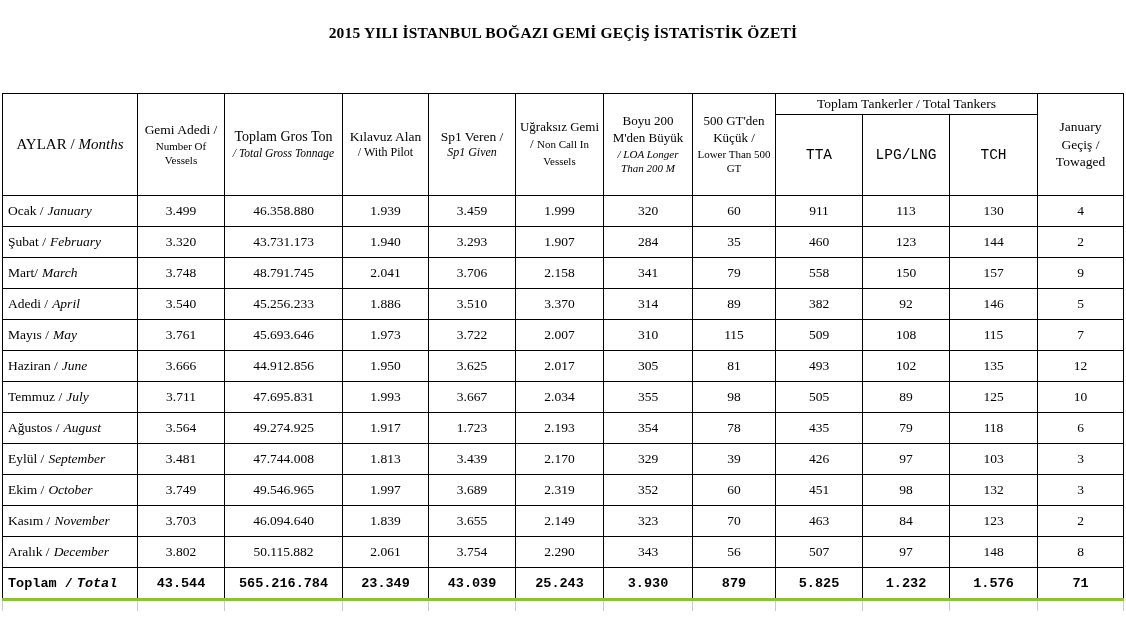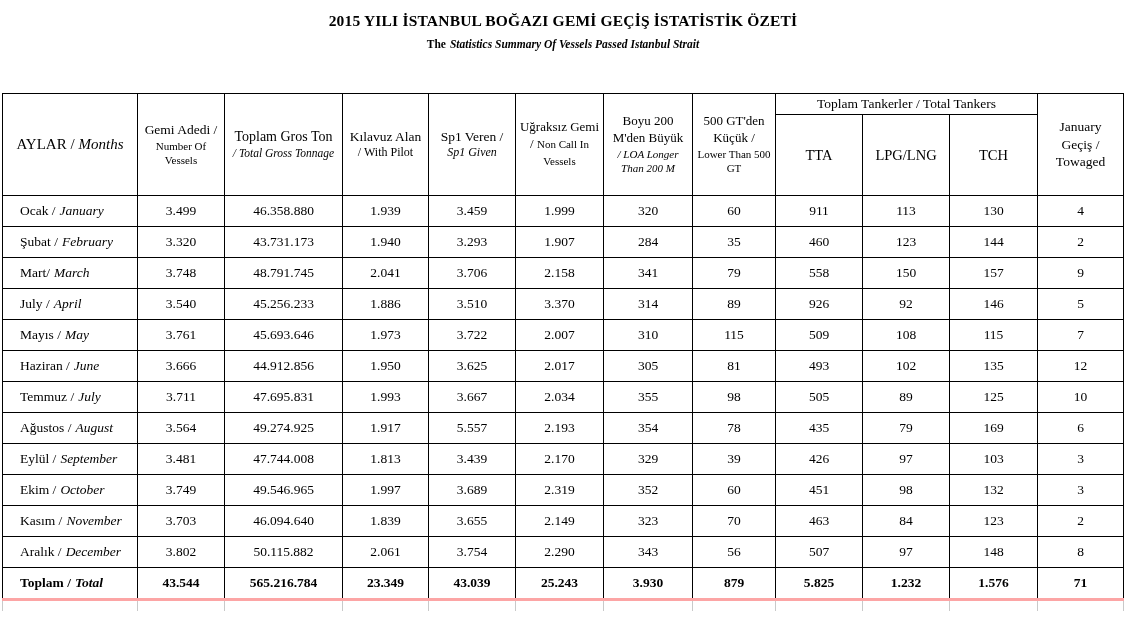--- a/index.html
+++ b/index.html
@@ -2,21 +2,21 @@
 <html><head>
 <meta charset="utf-8">
 <style>
   html, body { margin:0; padding:0; background:#fff; }
   .page {
     position:relative; width:1126px; height:630px; overflow:hidden;
     background:#fff; color:#000;
     font-family:"Liberation Serif", serif;
   }
   .title {
-    text-align:center; padding-top:12px;
+    text-align:center; padding-top:24px;
     font-size:15.5px; font-weight:bold; letter-spacing:0.2px;
   }
   .subtitle {
     text-align:center; margin-top:8px;
     font-size:11.5px; font-weight:bold;
   }
   .subtitle .rest { font-style:italic; margin-left:4px; }
 
   table.stats {
     position:absolute; left:2px; top:93px; width:1121px;
@@ -41,47 +41,46 @@
   .h-months .enm { margin-left:4px; }
   .h-vessels { font-size:13.5px; }
   .h-tonnage { font-size:14px; }
   .h-tonnage .h-sub { font-size:11.5px; }
   .h-pilot { font-size:13.5px; }
   .h-sp1 { font-size:13.5px; }
   .h-noncall { font-size:13px; }
   .h-loa { font-size:13px;font-family:Liberation Serif, serif; }
   .h-gt500 { font-size:13px; }
   .h-group { font-size:13.5px; }
-  .h-tanker { font-size:14.5px; }
+  .h-tanker { font-size:14.5px;font-family:Liberation Mono, monospace; }
   .h-towage { font-size:13.5px; padding:0 12px; }
 
   tr.data { height:31px; }
   td.num { font-size:13.5px; }
-  td.month { text-align:left; padding-left:17px; font-size:13.5px; }
+  td.month { text-align:left; padding-left:5px; font-size:13.5px; }
   td.month .mo-en { margin-left:4px; }
 
   tr.total-row { height:32px; }
-  tr.total-row td { font-weight:bold; border-bottom:3px solid #fca5a5; }
+  tr.total-row td { font-weight:bold; border-bottom:3px solid #84cc16;font-family:Liberation Mono, monospace; }
   tr.total-row td.month .mo-en { font-weight:bold; }
 
   tr.ghost { height:11px; }
   tr.ghost td {
     border:1px solid #c9c9c9;
     border-top:3px solid #000;
     border-bottom:none;
   }
 </style>
 </head>
 <body>
 
 <div class="page">
 
   <div class="title">2015 YILI İSTANBUL BOĞAZI GEMİ GEÇİŞ İSTATİSTİK ÖZETİ</div>
 
-  <div class="subtitle"><span>The</span><span class="rest">Statistics Summary Of Vessels Passed Istanbul Strait</span></div>
 
   <table class="stats">
     <colgroup>
       <col style="width:135px">
         <col style="width:87px">
         <col style="width:118px">
         <col style="width:86px">
       <col style="width:87px">
         <col style="width:88px">
         <col style="width:89px">
@@ -153,29 +152,29 @@
       <td class="num">3.706</td>
       <td class="num">2.158</td>
       <td class="num">341</td>
       <td class="num">79</td>
       <td class="num">558</td>
       <td class="num">150</td>
       <td class="num">157</td>
       <td class="num">9</td>
     </tr>
         <tr class="data">
-      <td class="month"><span>July /</span><span class="it mo-en">April</span></td>
+      <td class="month"><span>Adedi /</span><span class="it mo-en">April</span></td>
       <td class="num">3.540</td>
       <td class="num">45.256.233</td>
       <td class="num">1.886</td>
       <td class="num">3.510</td>
       <td class="num">3.370</td>
       <td class="num">314</td>
       <td class="num">89</td>
-      <td class="num">926</td>
+      <td class="num">382</td>
       <td class="num">92</td>
       <td class="num">146</td>
       <td class="num">5</td>
     </tr>
         <tr class="data">
       <td class="month"><span>Mayıs /</span><span class="it mo-en">May</span></td>
       <td class="num">3.761</td>
       <td class="num">45.693.646</td>
       <td class="num">1.973</td>
       <td class="num">3.722</td>
@@ -213,27 +212,27 @@
       <td class="num">505</td>
       <td class="num">89</td>
       <td class="num">125</td>
       <td class="num">10</td>
     </tr>
         <tr class="data">
       <td class="month"><span>Ağustos /</span><span class="it mo-en">August</span></td>
       <td class="num">3.564</td>
       <td class="num">49.274.925</td>
       <td class="num">1.917</td>
-      <td class="num">5.557</td>
+      <td class="num">1.723</td>
       <td class="num">2.193</td>
       <td class="num">354</td>
       <td class="num">78</td>
       <td class="num">435</td>
       <td class="num">79</td>
-      <td class="num">169</td>
+      <td class="num">118</td>
       <td class="num">6</td>
     </tr>
         <tr class="data">
       <td class="month"><span>Eylül /</span><span class="it mo-en">September</span></td>
       <td class="num">3.481</td>
       <td class="num">47.744.008</td>
       <td class="num">1.813</td>
       <td class="num">3.439</td>
       <td class="num">2.170</td>
       <td class="num">329</td>

